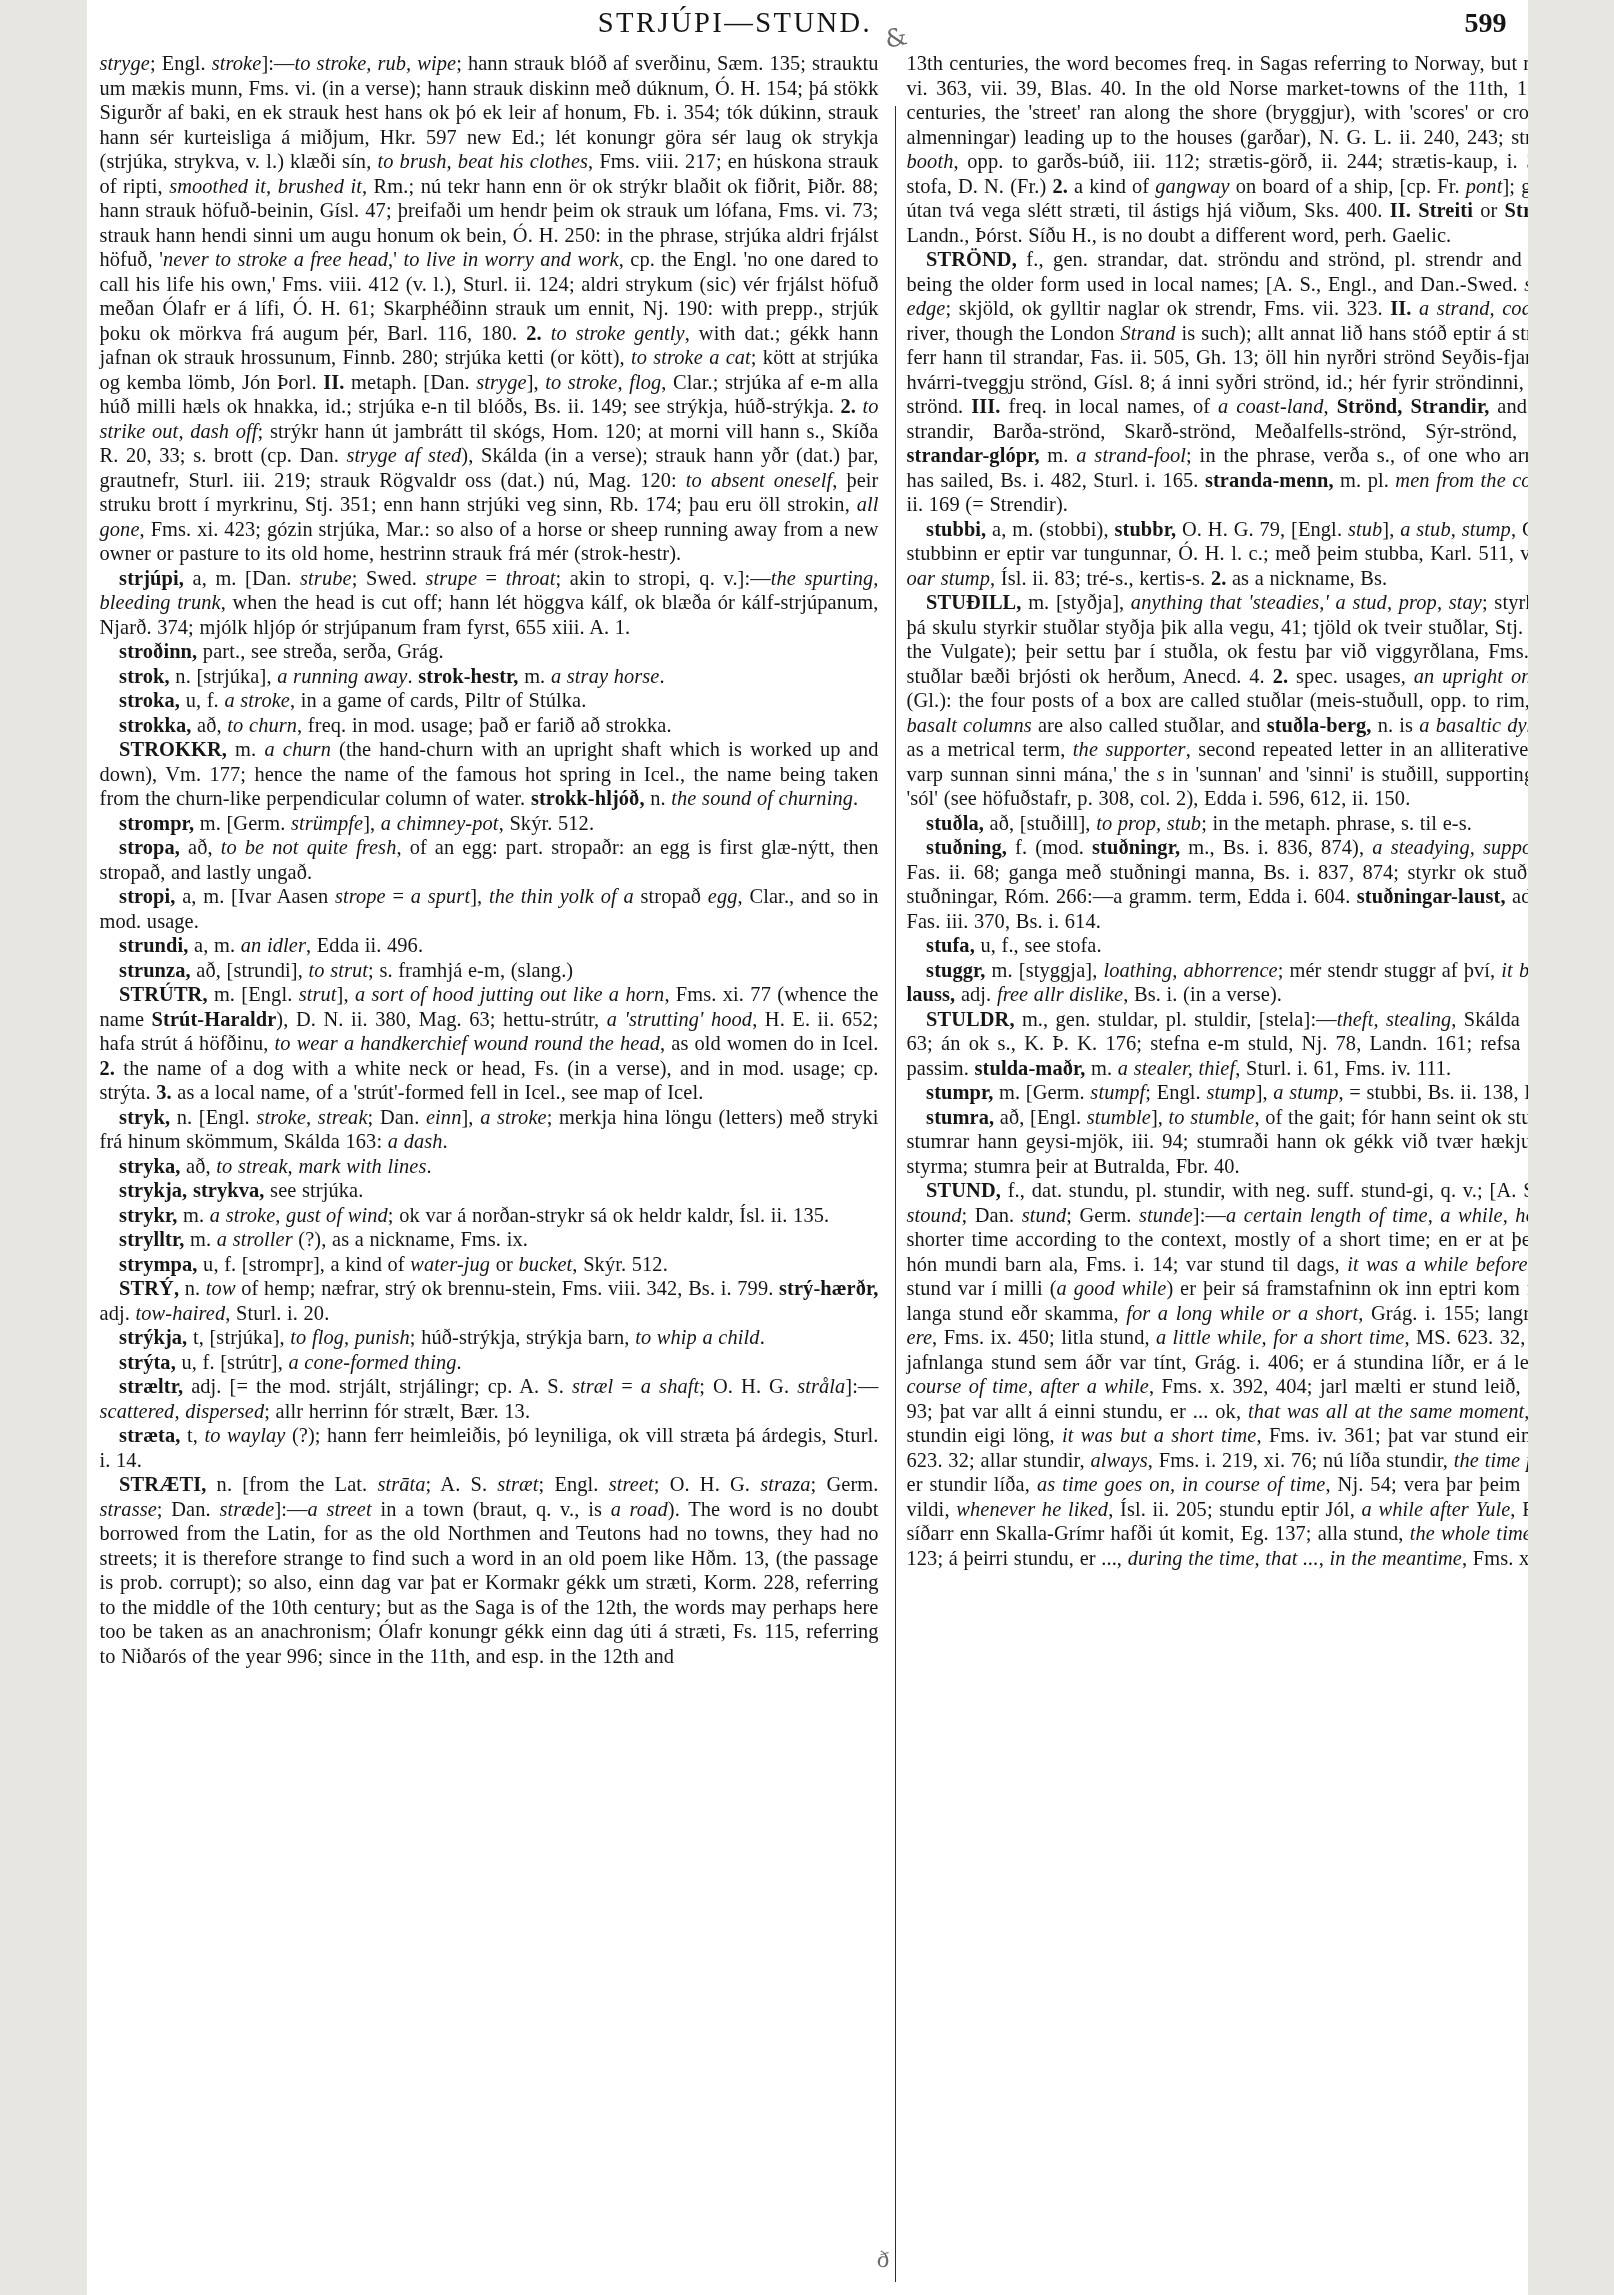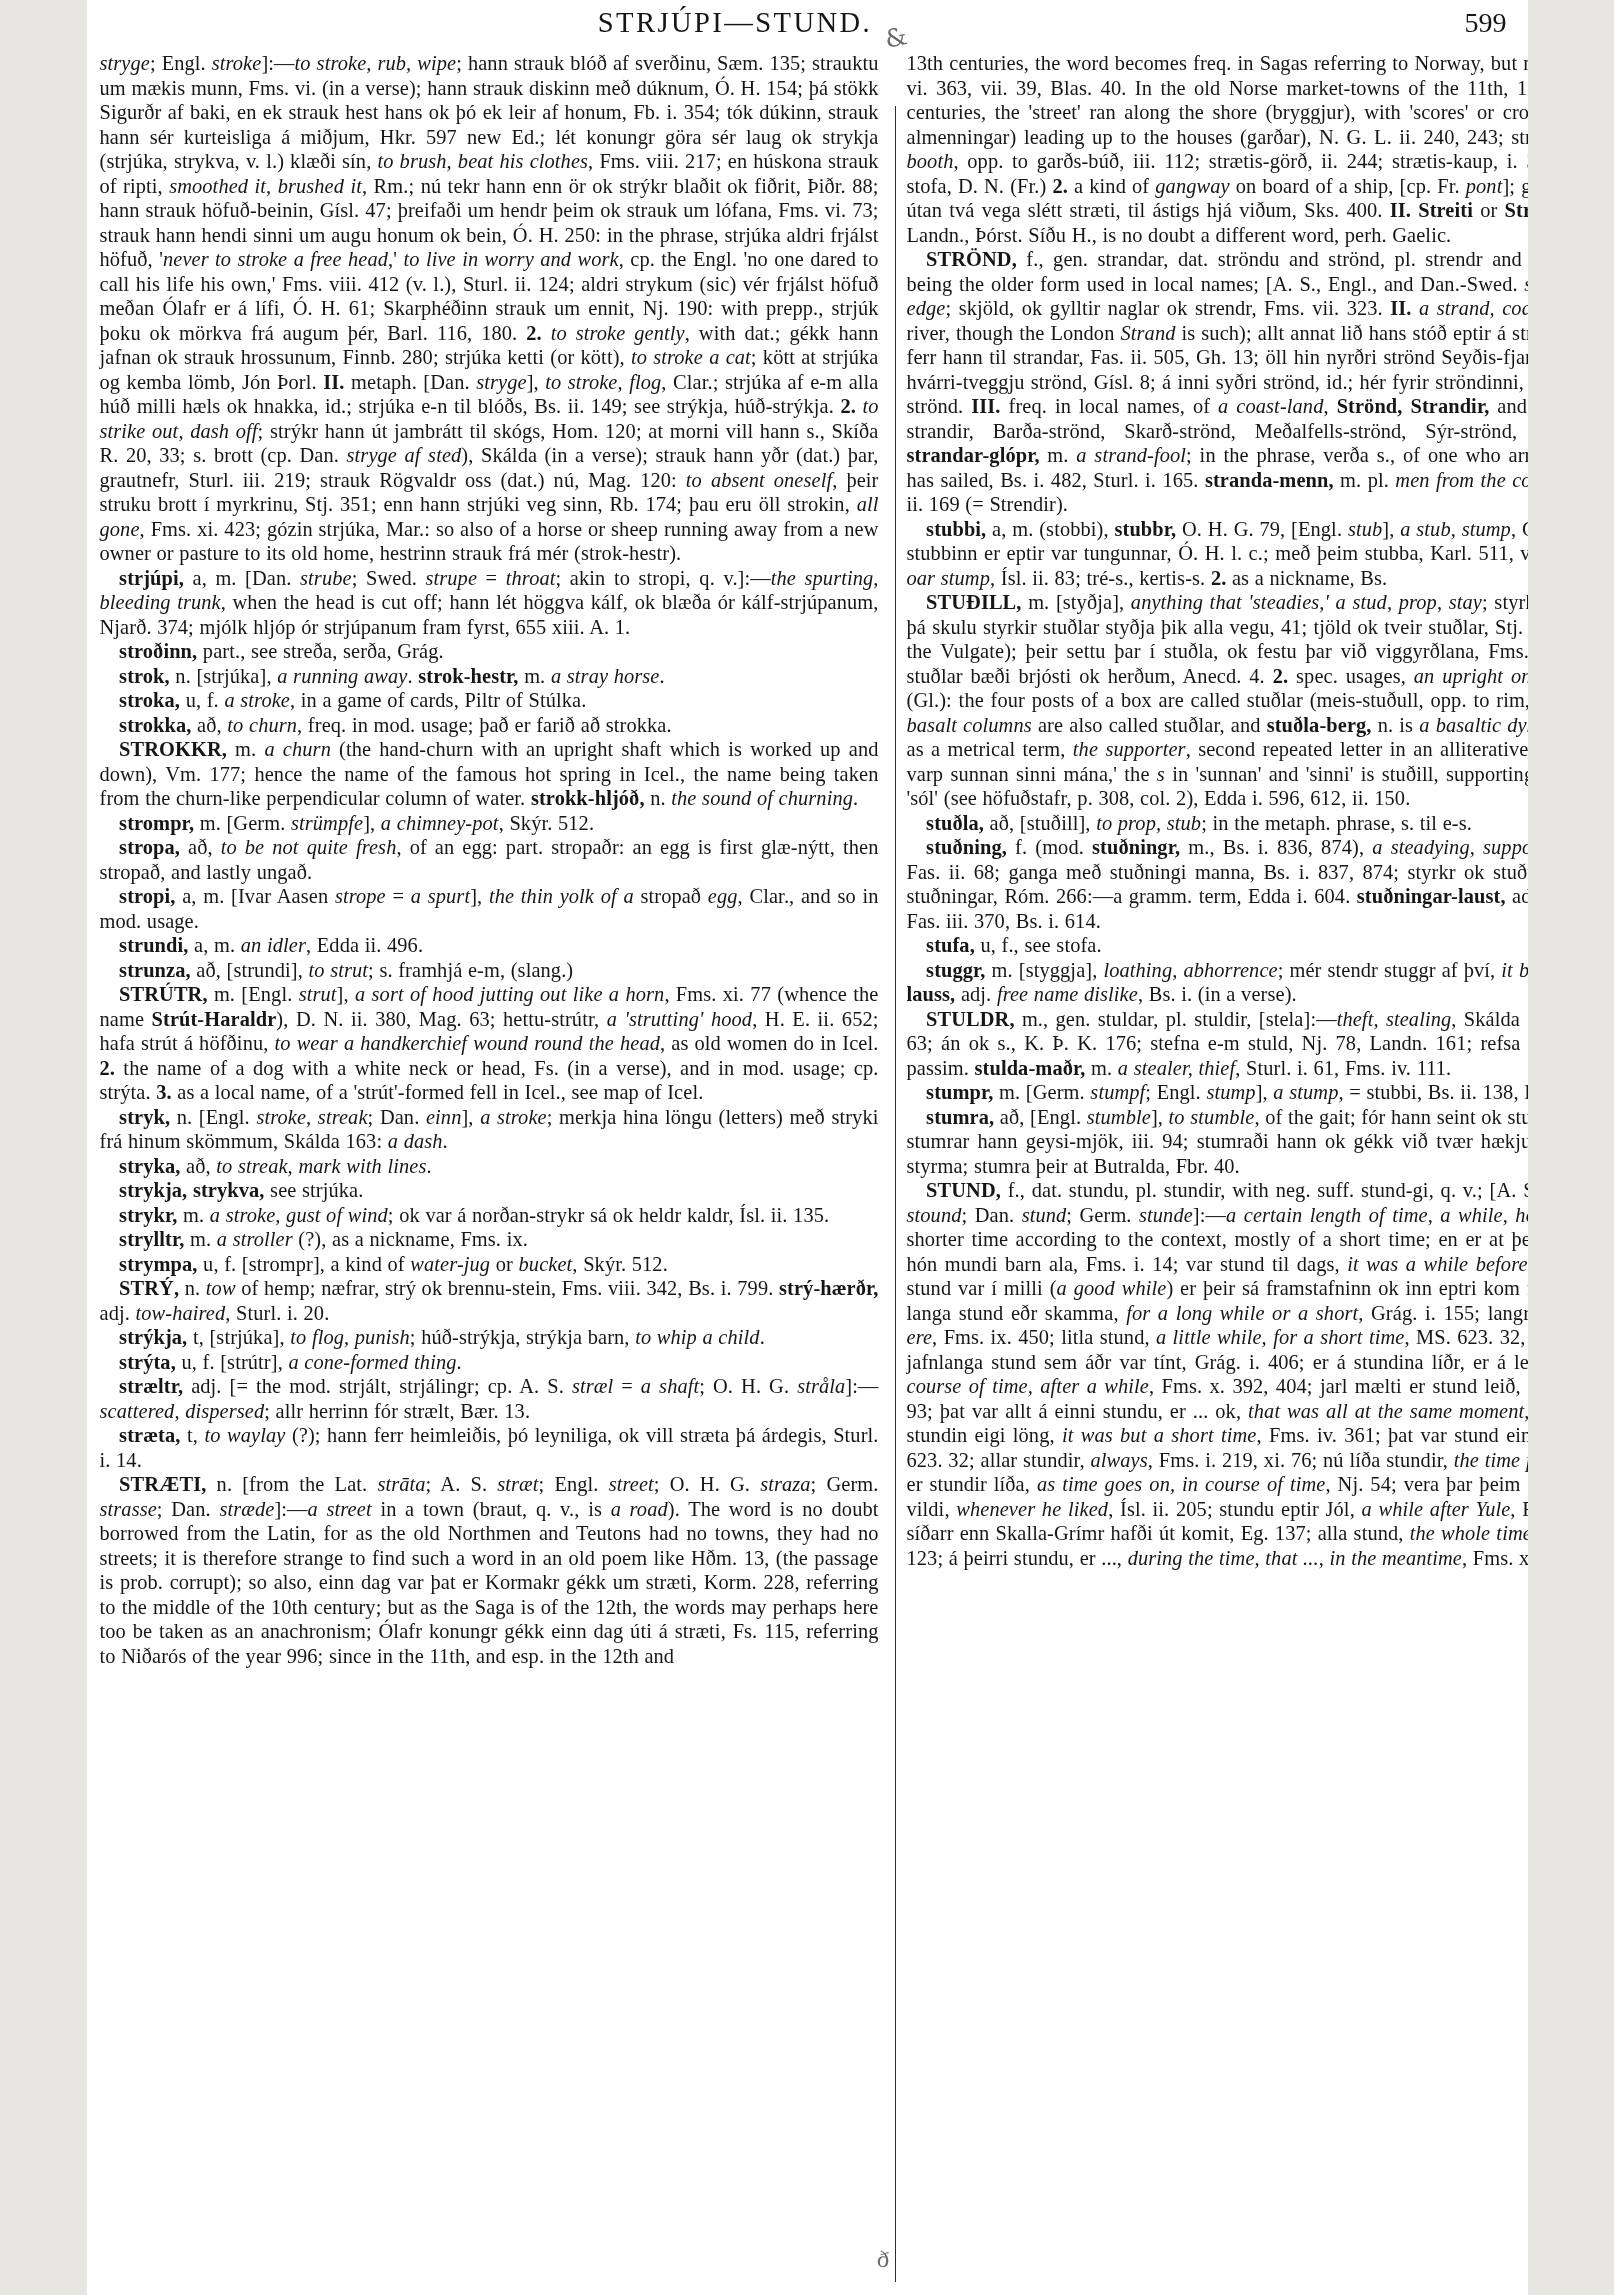--- a/index.html
+++ b/index.html
@@ -29,21 +29,21 @@
     font-size:28.6px;
     letter-spacing:2.4px;
     white-space:nowrap;
     font-weight:500;
   }
   .head-page-number{
     position:absolute;
     right:21px;
     top:0;
     font-size:28px;
-    font-weight:400;
+    font-weight:700;
   }
   .columns{
     position:absolute;
     top:51px;
     left:13px;
     width:1588px;
     display:flex;
     gap:28px;
   }
   .col{
@@ -126,21 +126,21 @@
         <p class="entry"><b>STRÆTI,</b> n. [from the Lat. <i>strāta</i>; A. S. <i>stræt</i>; Engl. <i>street</i>; O. H. G. <i>straza</i>; Germ. <i>strasse</i>; Dan. <i>stræde</i>]:—<i>a street</i> in a town (braut, q. v., is <i>a road</i>). The word is no doubt borrowed from the Latin, for as the old Northmen and Teutons had no towns, they had no streets; it is therefore strange to find such a word in an old poem like Hðm. 13, (the passage is prob. corrupt); so also, einn dag var þat er Kormakr gékk um stræti, Korm. 228, referring to the middle of the 10th century; but as the Saga is of the 12th, the words may perhaps here too be taken as an anachronism; Ólafr konungr gékk einn dag úti á stræti, Fs. 115, referring to Niðarós of the year 996; since in the 11th, and esp. in the 12th and</p>
       </div>
     <div class="col">
         <p class="cont">13th centuries, the word becomes freq. in Sagas referring to Norway, but never to Icel., Fms. vi. 363, vii. 39, Blas. 40.   In the old Norse market-towns of the 11th, 12th, and following centuries, the 'street' ran along the shore (bryggjur), with 'scores' or cross lanes (veitur or almenningar) leading up to the houses (garðar), N. G. L. ii. 240, 243; strætis-búð, <i>a street-booth</i>, opp. to garðs-búð, iii. 112; strætis-görð, ii. 244; strætis-kaup, i. 324; strætis-lopt, -stofa, D. N. (Fr.) <b>2.</b> a kind of <i>gangway</i> on board of a ship, [cp. Fr. <i>pont</i>]; göra með bryggjum útan tvá vega slétt stræti, til ástigs hjá viðum, Sks. 400. <b>II. Streiti</b> or <b>Stræti,</b> a local name, Landn., Þórst. Síðu H., is no doubt a different word, perh. Gaelic.</p>
         <p class="entry"><b>STRÖND,</b> f., gen. strandar, dat. ströndu and strönd, pl. strendr and strandir, the latter being the older form used in local names; [A. S., Engl., and Dan.-Swed. <i>strand</i>]:—<i>a border, edge</i>; skjöld, ok gylltir naglar ok strendr, Fms. vii. 323. <b>II.</b> <i>a strand, coast, shore</i> (not of a river, though the London <i>Strand</i> is such); allt annat lið hans stóð eptir á ströndu, Fms. i. 159; ferr hann til strandar, Fas. ii. 505, Gh. 13; öll hin nyrðri strönd Seyðis-fjarðar, Landn. 252; á hvárri-tveggju strönd, Gísl. 8; á inni syðri strönd, id.; hér fyrir ströndinni, Fms. viii. 230; ná-strönd. <b>III.</b> freq. in local names, of <i>a coast-land</i>, <b>Strönd, Strandir,</b> and in compds, Horn-strandir, Barða-strönd, Skarð-strönd, Meðalfells-strönd, Sýr-strönd, Landn. <span class="sc">Compds:</span> <b>strandar-glópr,</b> m. <i>a strand-fool</i>; in the phrase, verða s., of one who arrives after the ship has sailed, Bs. i. 482, Sturl. i. 165. <b>stranda-menn,</b> m. pl. <i>men from the county Strand</i>, Sturl. ii. 169 (= Strendir).</p>
         <p class="entry"><b>stubbi,</b> a, m. (stobbi), <b>stubbr,</b> O. H. G. 79, [Engl. <i>stub</i>], <i>a stub, stump</i>, Grett. 84; þann litla stubbinn er eptir var tungunnar, Ó. H. l. c.; með þeim stubba, Karl. 511, v. l.; árar-stubbi, <i>an oar stump</i>, Ísl. ii. 83; tré-s., kertis-s. <b>2.</b> as a nickname, Bs.</p>
         <p class="entry"><b>STUÐILL,</b> m. [styðja], <i>anything that 'steadies,' a stud, prop, stay</i>; styrkir stuðlar, Barl. 5; þá skulu styrkir stuðlar styðja þik alla vegu, 41; tjöld ok tveir stuðlar, Stj. 308 (= <i>columna</i> of the Vulgate); þeir settu þar í stuðla, ok festu þar við viggyrðlana, Fms. viii. 216; öruggir stuðlar bæði brjósti ok herðum, Anecd. 4. <b>2.</b> spec. usages, <i>an upright on board ship</i>, Edda (Gl.): the four posts of a box are called stuðlar (meis-stuðull, opp. to rim, q. v.): <i>pentagonal basalt columns</i> are also called stuðlar, and <b>stuðla-berg,</b> n. is <i>a basaltic dyke</i>. <b>II.</b> metaph. and as a metrical term, <i>the supporter</i>, second repeated letter in an alliterative verse; thus in 'sól varp sunnan sinni mána,' the <i>s</i> in 'sunnan' and 'sinni' is stuðill, supporting the head-stave in 'sól' (see höfuðstafr, p. 308, col. 2), Edda i. 596, 612, ii. 150.</p>
         <p class="entry"><b>stuðla,</b> að, [stuðill], <i>to prop, stub</i>; in the metaph. phrase, s. til e-s.</p>
         <p class="entry"><b>stuðning,</b> f. (mod. <b>stuðningr,</b> m., Bs. i. 836, 874), <i>a steadying, support</i>; með stuðningi, Fas. ii. 68; ganga með stuðningi manna, Bs. i. 837, 874; styrkr ok stuðning, Stj. 51; allar stuðningar, Róm. 266:—a gramm. term, Edda i. 604. <b>stuðningar-laust,</b> adj. <i>without support</i>, Fas. iii. 370, Bs. i. 614.</p>
         <p class="entry"><b>stufa,</b> u, f., see stofa.</p>
-        <p class="entry"><b>stuggr,</b> m. [styggja], <i>loathing, abhorrence</i>; mér stendr stuggr af því, <i>it bodes me ill</i>.   <b>stugg-lauss,</b> adj. <i>free name dislike</i>, Bs. i. (in a verse).</p>
+        <p class="entry"><b>stuggr,</b> m. [styggja], <i>loathing, abhorrence</i>; mér stendr stuggr af því, <i>it bodes me ill</i>.   <b>stugg-lauss,</b> adj. <i>free allr dislike</i>, Bs. i. (in a verse).</p>
         <p class="entry"><b>STULDR,</b> m., gen. stuldar, pl. stuldir, [stela]:—<i>theft, stealing</i>, Skálda 204, Gþl. 531, Stj. 63; án ok s., K. Þ. K. 176; stefna e-m stuld, Nj. 78, Landn. 161; refsa stuldi, Magn. 464, passim.   <b>stulda-maðr,</b> m. <i>a stealer, thief</i>, Sturl. i. 61, Fms. iv. 111.</p>
         <p class="entry"><b>stumpr,</b> m. [Germ. <i>stumpf</i>; Engl. <i>stump</i>], <i>a stump</i>, = stubbi, Bs. ii. 138, D. N. ii. 61.</p>
         <p class="entry"><b>stumra,</b> að, [Engl. <i>stumble</i>], <i>to stumble</i>, of the gait; fór hann seint ok stumraði, Fms. ii. 59; stumrar hann geysi-mjök, iii. 94; stumraði hann ok gékk við tvær hækjur, Grett. 161. <b>2.</b> = styrma; stumra þeir at Butralda, Fbr. 40.</p>
         <p class="entry"><b>STUND,</b> f., dat. stundu, pl. stundir, with neg. suff. stund-gi, q. v.; [A. S. <i>stund</i>; Old Engl. <i>stound</i>; Dan. <i>stund</i>; Germ. <i>stunde</i>]:—<i>a certain length of time, a while, hour</i>, of a longer or shorter time according to the context, mostly of a short time; en er at þeirri stundu kom at hón mundi barn ala, Fms. i. 14; var stund til dags, <i>it was a while before daybreak</i>, Ld. 44; stund var í milli (<i>a good while</i>) er þeir sá framstafninn ok inn eptri kom fram, Fms. ii. 304; langa stund eðr skamma, <i>for a long while or a short</i>, Grág. i. 155; langri stundu fyrr, <i>long ere</i>, Fms. ix. 450; litla stund, <i>a little while, for a short time</i>, MS. 623. 32, Bs. i. 42, Eg. 160; jafnlanga stund sem áðr var tínt, Grág. i. 406; er á stundina líðr, er á leið stundina, <i>in the course of time, after a while</i>, Fms. x. 392, 404; jarl mælti er stund leið, <i>after a while</i>, Fær. 93; þat var allt á einni stundu, er ... ok, <i>that was all at the same moment</i>, Bs. i. 339; var ok stundin eigi löng, <i>it was but a short time</i>, Fms. iv. 361; þat var stund ein, <i>but a short time</i>, 623. 32; allar stundir, <i>always</i>, Fms. i. 219, xi. 76; nú líða stundir, <i>the time passes on</i>, Fær. 23; er stundir líða, <i>as time goes on, in course of time</i>, Nj. 54; vera þar þeim stundum sem hann vildi, <i>whenever he liked</i>, Ísl. ii. 205; stundu eptir Jól, <i>a while after Yule</i>, Fms. ix. 33; stundu síðarr enn Skalla-Grímr hafði út komit, Eg. 137; alla stund, <i>the whole time, all the time</i>, Fæt. 123; á þeirri stundu, er ..., <i>during the time, that ...</i>, <i>in the meantime</i>, Fms. xi. 360.</p>
       </div>
   </div>
 
   <div class="gutter-rule"></div>
 
   <div class="pencil-mark bottom">ð</div>

